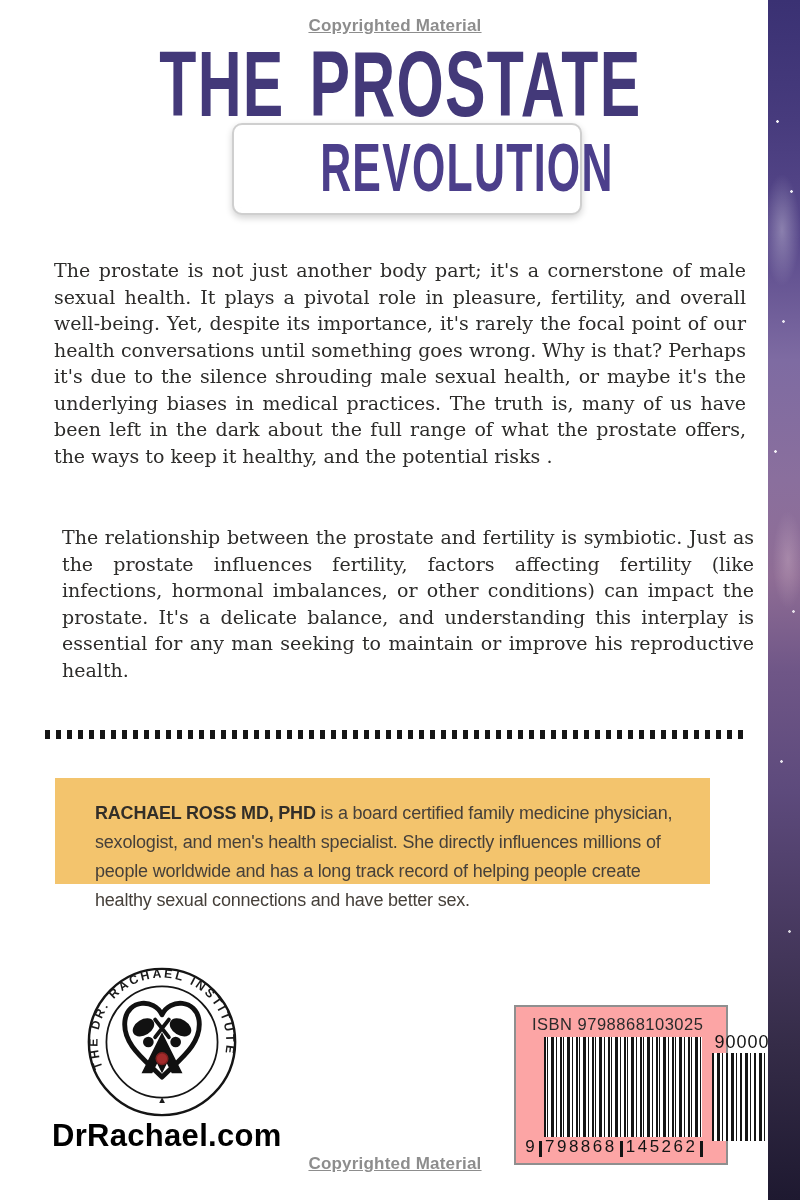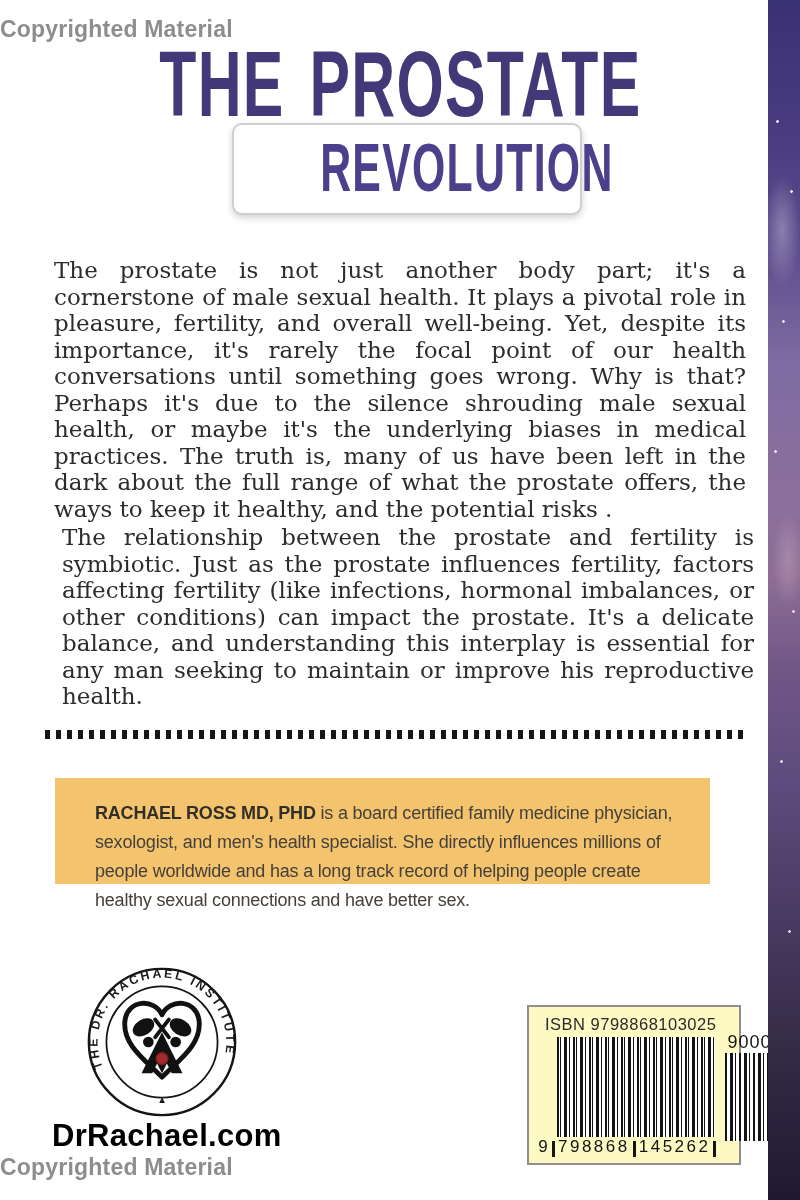--- a/index.html
+++ b/index.html
@@ -21,22 +21,22 @@
       radial-gradient(ellipse 26px 80px at 14px 230px, rgba(255,255,255,.30), rgba(255,255,255,0) 70%),
       radial-gradient(ellipse 22px 70px at 20px 560px, rgba(255,230,235,.22), rgba(255,255,255,0) 70%),
       linear-gradient(180deg,
         #3a3173 0%, #473b7d 10%, #5a4a8c 20%, #7e6ba2 30%, #8a6f9d 40%,
         #8f6d95 48%, #6f5687 56%, #5d4a7c 66%, #4a3b63 76%, #352c48 87%, #1e1930 100%);
     background-repeat:no-repeat;
     background-size:3px 3px,3px 3px,3px 3px,3px 3px,3px 3px,3px 3px,3px 3px,100% 100%,100% 100%,100% 100%;
     background-position:8px 120px,22px 190px,14px 320px,6px 450px,24px 610px,12px 760px,20px 930px,0 0,0 0,0 0;
   }
   .copyright{
-    position:absolute;left:0;width:790px;text-align:left;
-    color:#8d8d8d;font-size:23px;font-weight:700;letter-spacing:.2px;
+    position:absolute;left:0;width:790px;text-align:center;
+    color:#8d8d8d;font-size:17px;font-weight:700;letter-spacing:.2px;text-decoration:underline;
   }
   .copyright.top{top:16px;}
   .copyright.bottom{top:1154px;}
   .title-wrap{position:absolute;top:38px;left:0;width:800px;text-align:center;white-space:nowrap;}
   .title-inner{
     display:inline-block;font-weight:700;font-size:92px;line-height:1;
     color:#433979;letter-spacing:2px;word-spacing:10px;
     transform:scale(.66,1);transform-origin:50% 0;
   }
   .rev-box{
@@ -45,21 +45,21 @@
     box-shadow:0 3px 7px rgba(0,0,0,.18), inset 0 0 0 5px #ffffff, inset 0 -2px 4px rgba(0,0,0,.06);
     text-align:center;white-space:nowrap;margin-left:24px;
   }
   .rev-inner{
     display:inline-block;font-weight:700;font-size:68px;line-height:84px;
     color:#4c3f8b;letter-spacing:2px;
     transform:scale(.63,1);transform-origin:50% 50%;
   }
   .body-par{
     position:absolute;left:54px;width:692px;margin:0;
-    font-family:"DejaVu Serif",serif;font-size:23px;line-height:26.5px;
+    font-family:"DejaVu Serif",serif;font-size:19px;line-height:26.5px;
     color:#2d2c2a;text-align:justify;
   }
   .p1{top:257px;}
   .p2{top:524px;margin-left:8px;}
   .dotted{
     position:absolute;left:45px;top:730px;width:703px;height:9px;
     background:repeating-linear-gradient(90deg,#161616 0 5px,transparent 5px 11px);
   }
   .bio{
     position:absolute;left:55px;top:778px;width:655px;height:106px;
@@ -69,22 +69,22 @@
     margin:21px 30px 0 40px;font-size:18px;line-height:29px;
     color:#46403a;letter-spacing:-.2px;
   }
   .bio b{color:#322e28;}
   .logo{position:absolute;left:84px;top:964px;width:156px;height:156px;}
   .website{
     position:absolute;left:52px;top:1118px;
     font-size:31px;font-weight:800;color:#000000;letter-spacing:.3px;
   }
   .bc-box{
-    position:absolute;left:527px;top:1005px;width:214px;height:160px;
-    background:#fef9c3;border:2px solid #8f8f8f;box-sizing:border-box;
+    position:absolute;left:514px;top:1005px;width:214px;height:160px;
+    background:#fca5a5;border:2px solid #8f8f8f;box-sizing:border-box;
   }
   .bc-isbn{margin:8px 0 0 16px;font-size:16.5px;color:#2a2a2a;letter-spacing:.5px;}
   .bc-main-bars{
     position:absolute;left:28px;top:30px;width:158px;height:100px;
     background:repeating-linear-gradient(90deg,
       #141414 0 2px,#fff 2px 3px,#141414 3px 4px,#fff 4px 7px,
       #141414 7px 10px,#fff 10px 12px,#141414 12px 13px,#fff 13px 16px);
   }
   .bc-digits{
     position:absolute;left:8px;top:126px;width:185px;height:24px;

